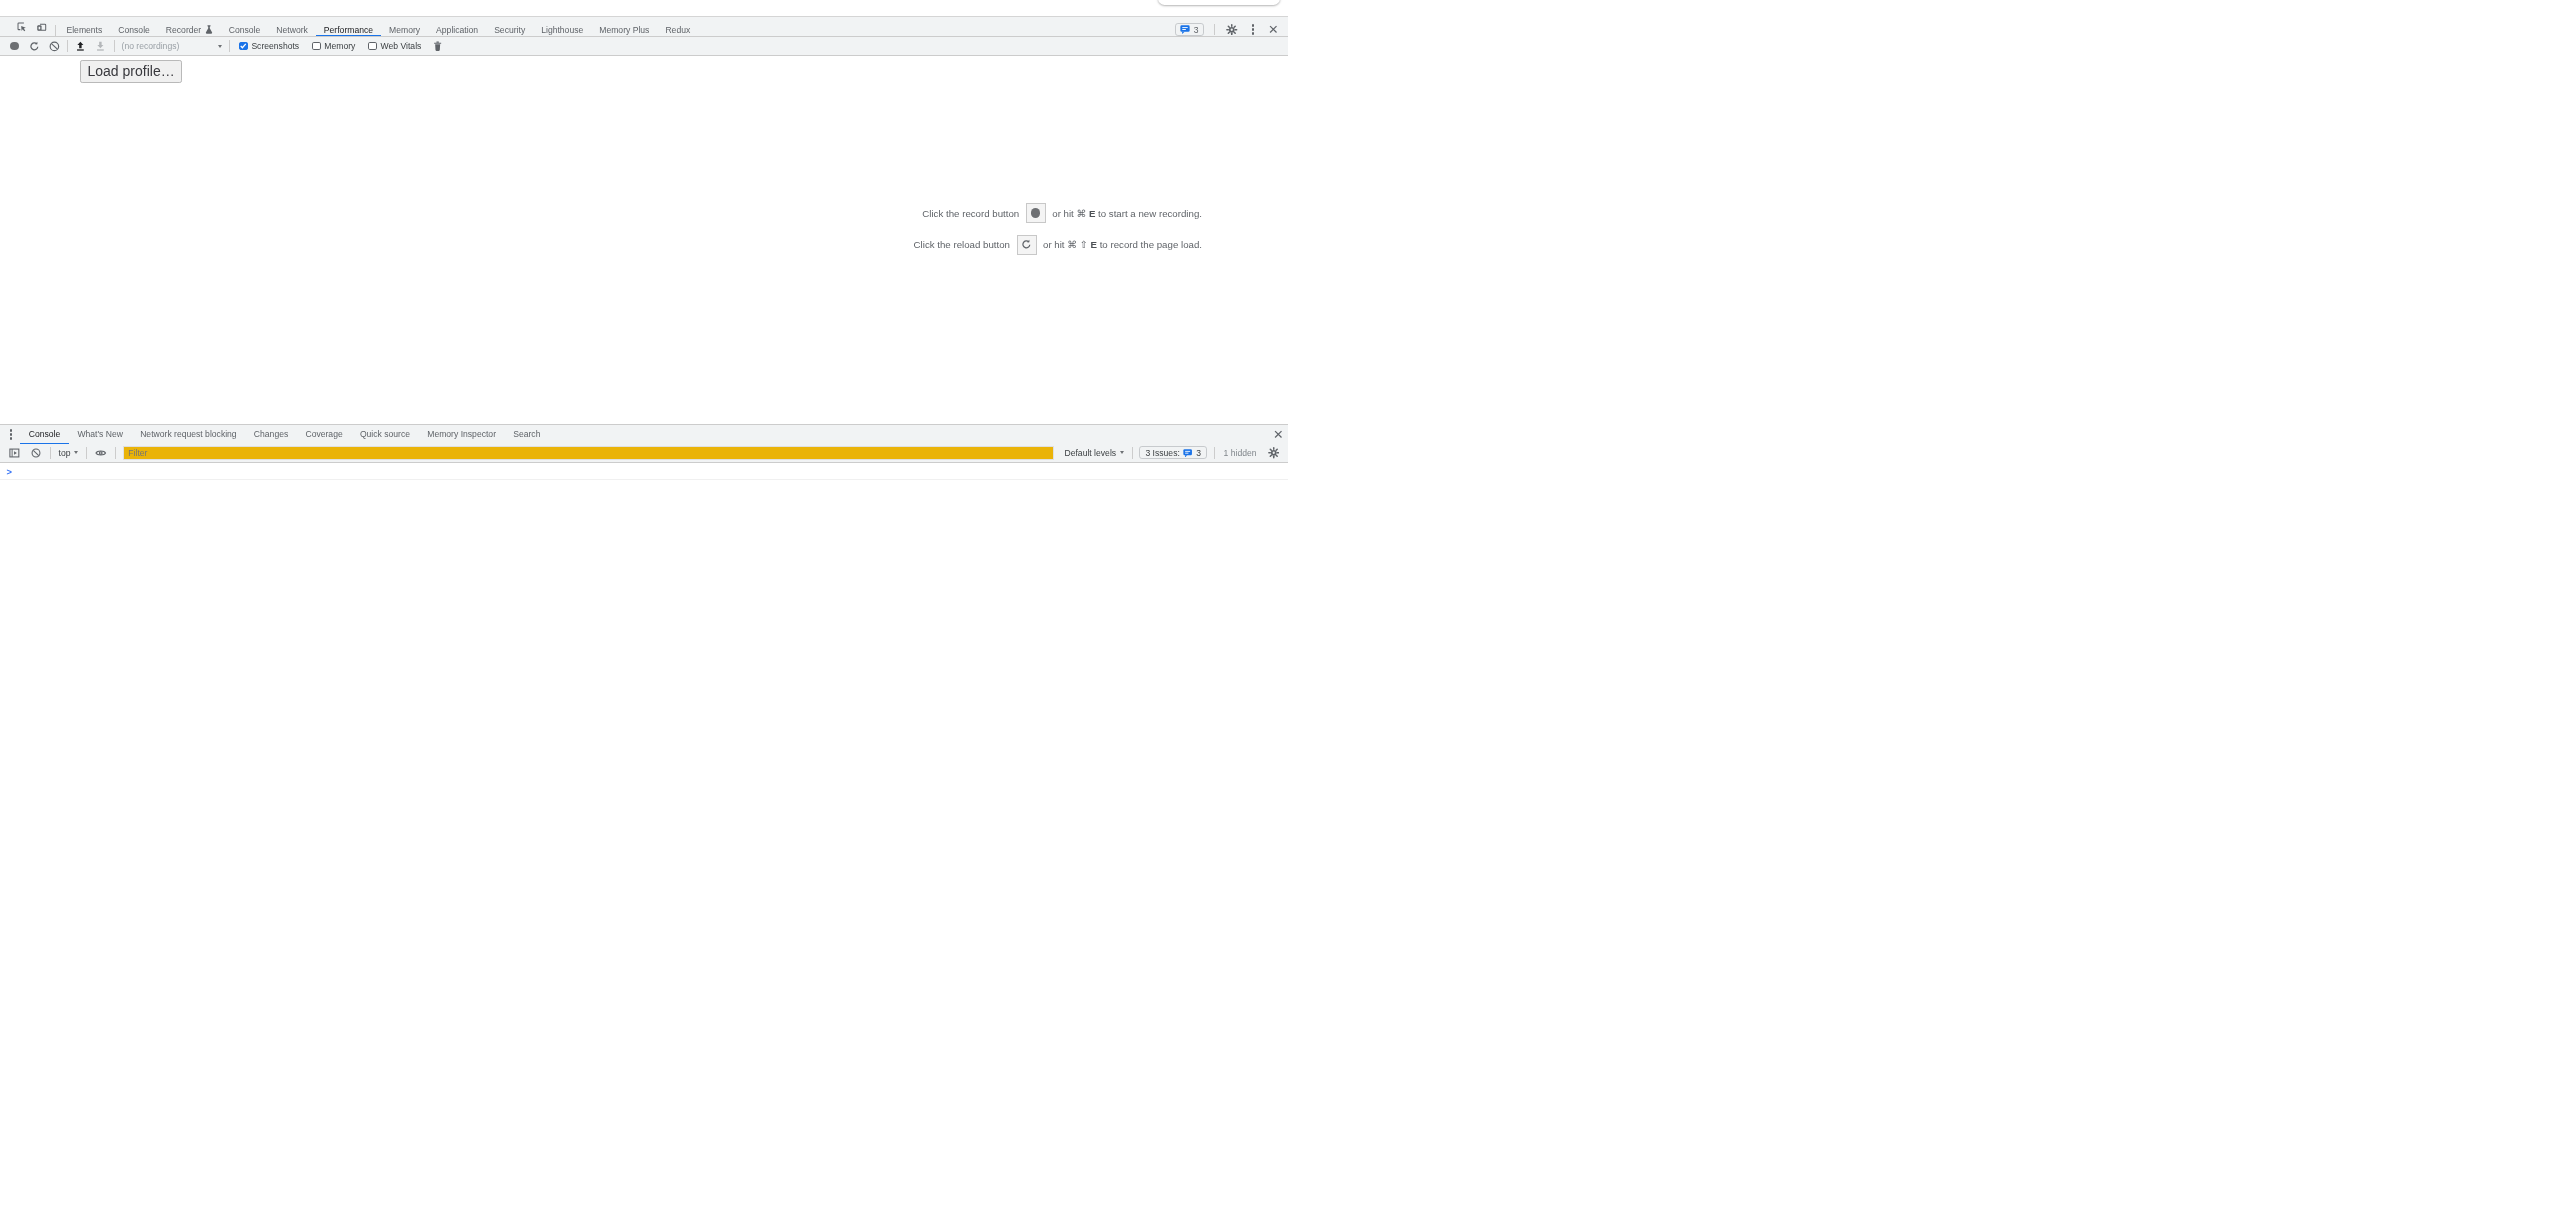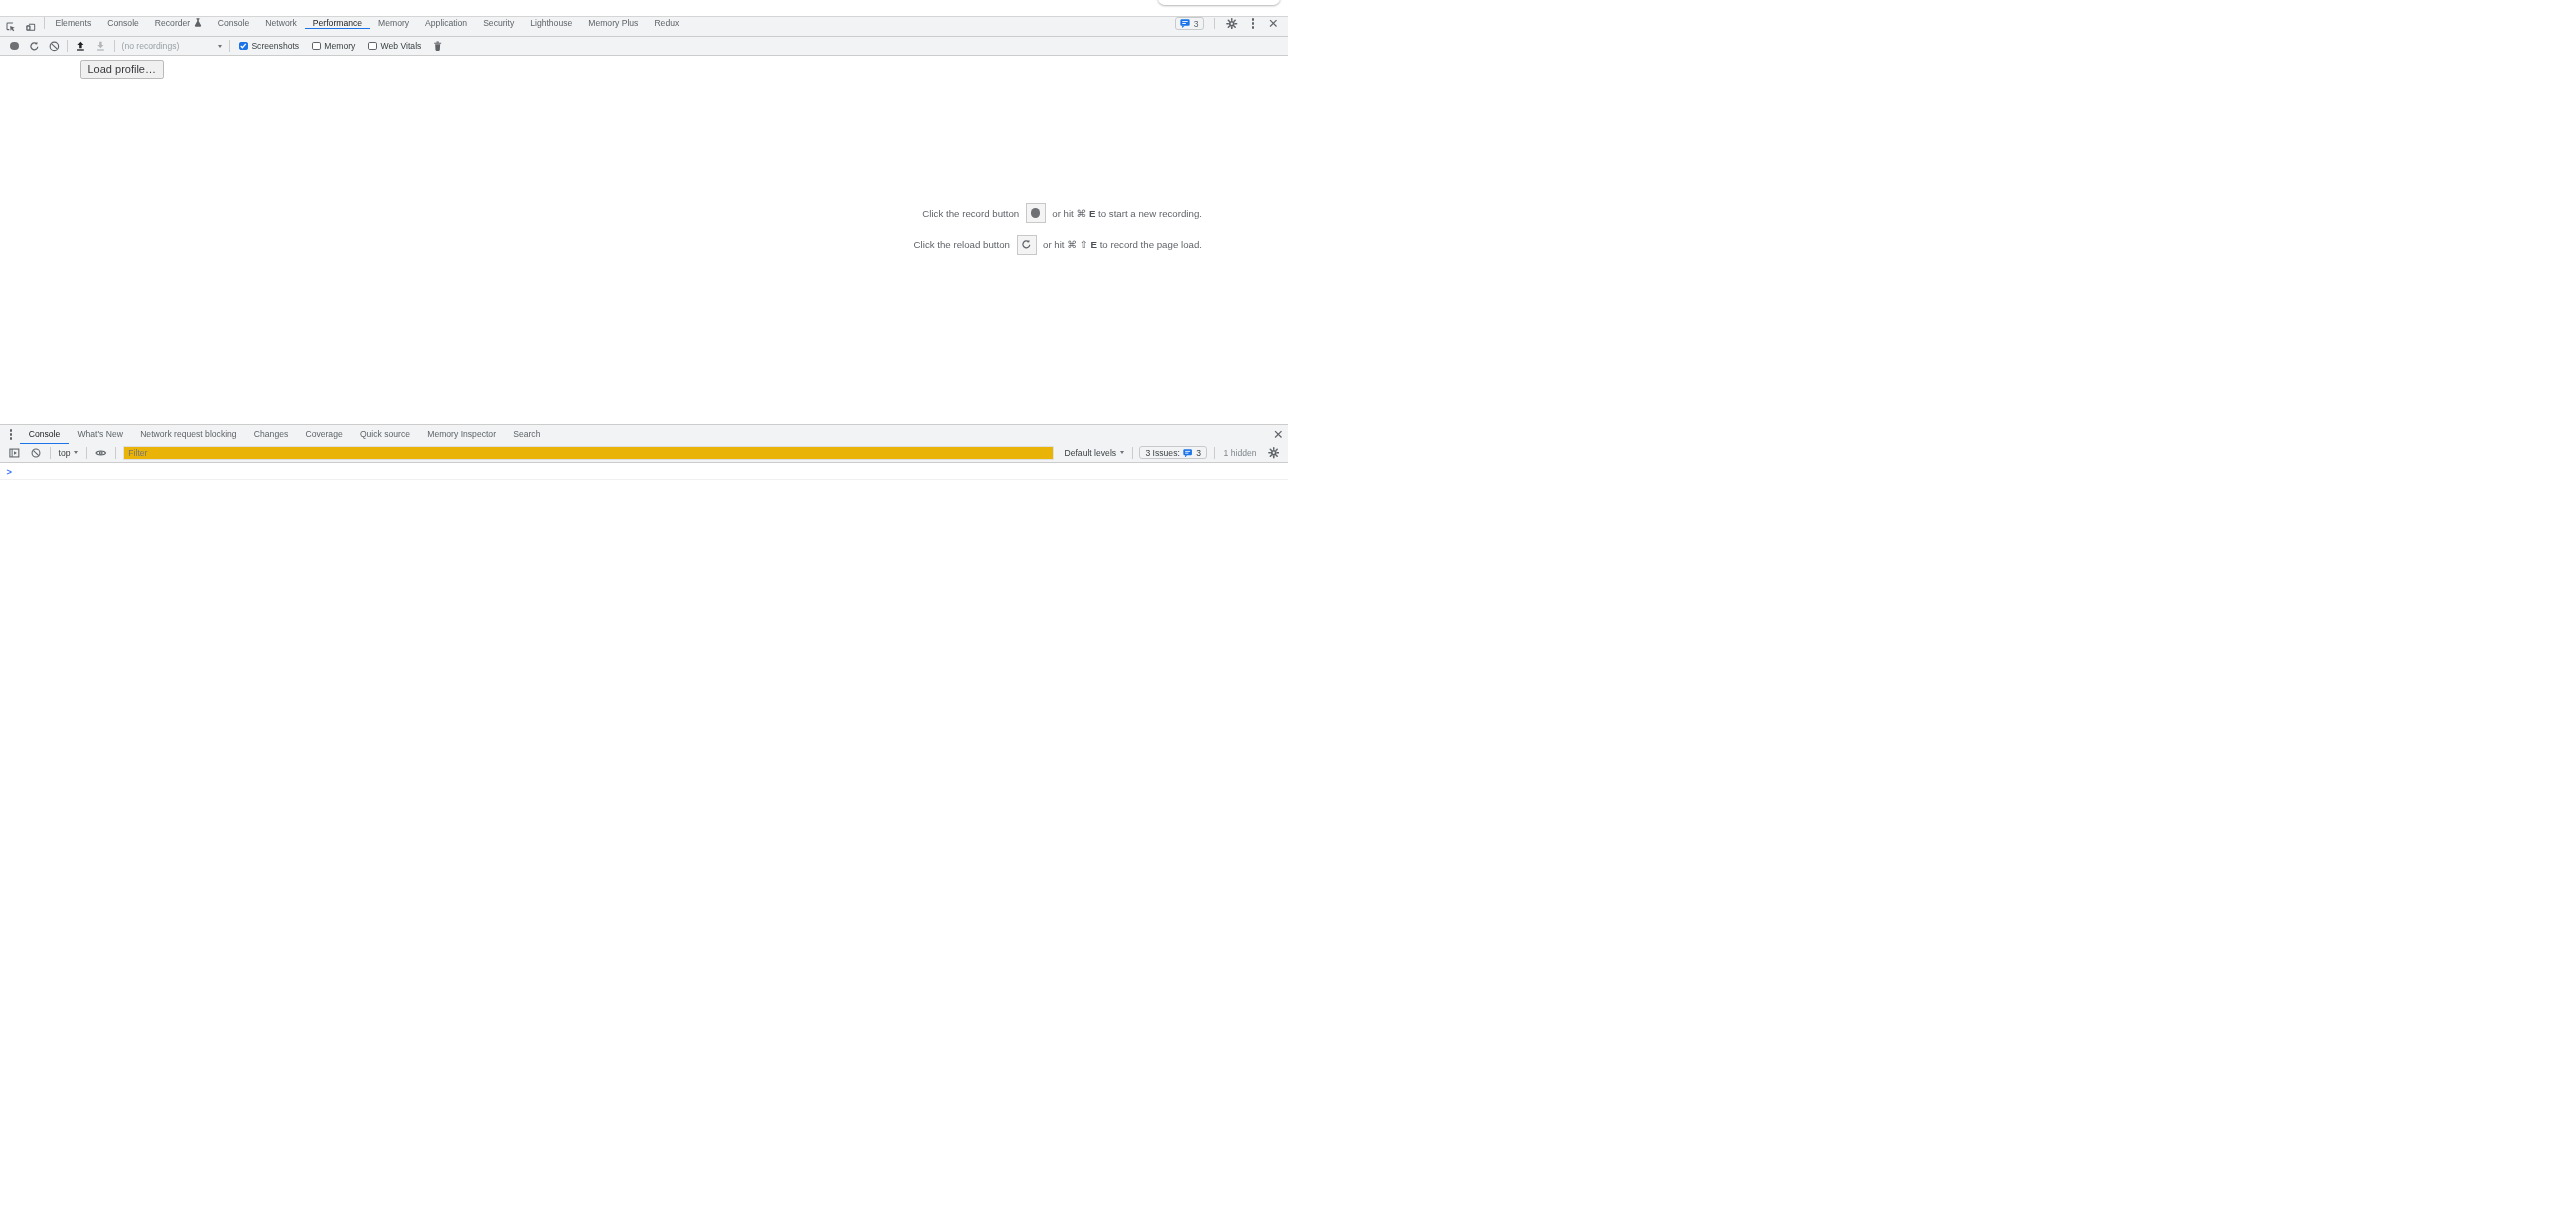--- a/index.html
+++ b/index.html
@@ -31,21 +31,21 @@
     width: 0; height: 0; border-left: 2.9px solid transparent; border-right: 2.9px solid transparent;
     border-top: 3.6px solid #6e7175; margin-left: 3.6px; flex: 0 0 auto;
   }
   .kebab { display: flex; flex-direction: column; gap: 1.8px; align-items: center; }
   .kebab i { width: 2.2px; height: 2.2px; border-radius: 50%; background: #5f6368; }
 
   
   .topbar {
     position: absolute; left: 0; right: 0; top: 16px; height: 21px;
     background: #f1f3f4; border-top: 0.7px solid #d5d5d5; border-bottom: 0.7px solid #ccc;
-    display: flex; align-items: flex-start; padding-left: 1px;
+    display: flex; align-items: flex-end; padding-left: 12px;
   }
   .topbar .tab {
     display: flex; align-items: center; padding: 0 8px; color: #5f6368;
     border-bottom: 1.4px solid transparent; padding-top: 0.7px; cursor: pointer; white-space: nowrap;
   }
   .topbar .tab.active { color: #202124; border-bottom-color: #1a73e8; }
   .tab .flask { margin-left: 3.6px; color: #5f6368; }
   .topbar-right { margin-left: auto; display: flex; align-items: center; padding-right: 7.2px; gap: 7.2px; }
   .issues-badge {
     display: flex; align-items: center; gap: 3.6px; border: 0.7px solid #c7cacd; border-radius: 2.9px;
@@ -70,21 +70,21 @@
     width: 8.6px; height: 8.6px; border: 1.1px solid #5f6368; border-radius: 1.8px;
     display: flex; align-items: center; justify-content: center; background: #fff; flex: 0 0 auto;
   }
   .chk.checked { background: #1a73e8; border-color: #1a73e8; }
   .chk-group .lbl { color: #3c4043; }
 
   
   .tooltip {
     position: absolute; left: 80px; top: 60px; padding: 2.2px 6.5px 2.9px;
     background: #f0f0f0; border: 0.7px solid #b9b9b9; border-radius: 2.2px;
-    color: #38383d; font-size: 11px; white-space: nowrap;
+    color: #38383d; font-size: 14px; white-space: nowrap;
   }
 
   
   .empty-state {
     position: absolute; left: 0; right: 86px; top: 203px;
     display: flex; flex-direction: column; align-items: flex-end;
     color: #5f6368; font-size: 9.7px;
   }
   .hint-line { display: flex; align-items: center; gap: 6.5px; margin-bottom: 11.5px; height: 20px; }
   .inline-btn {

